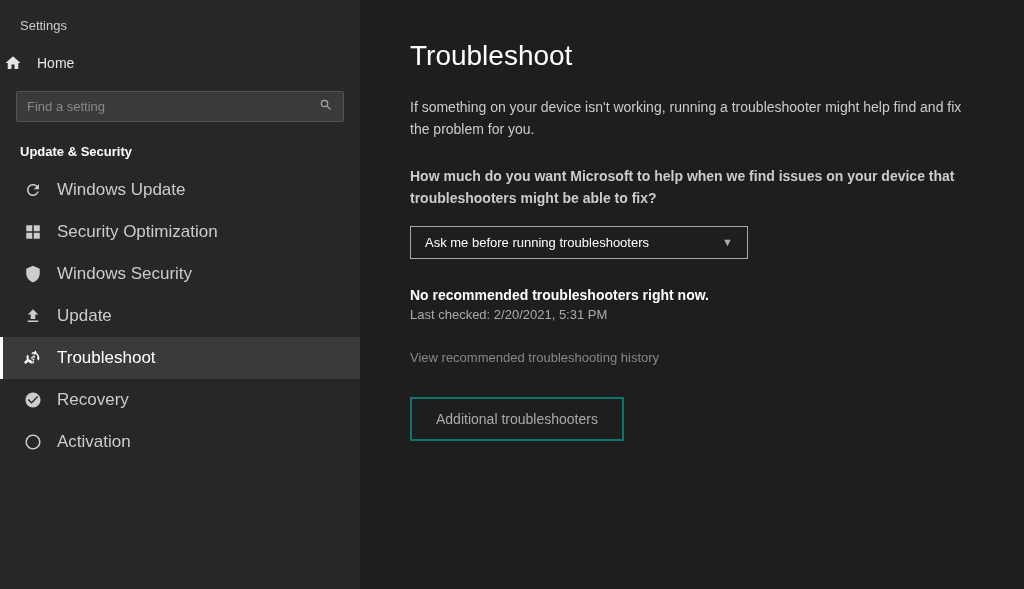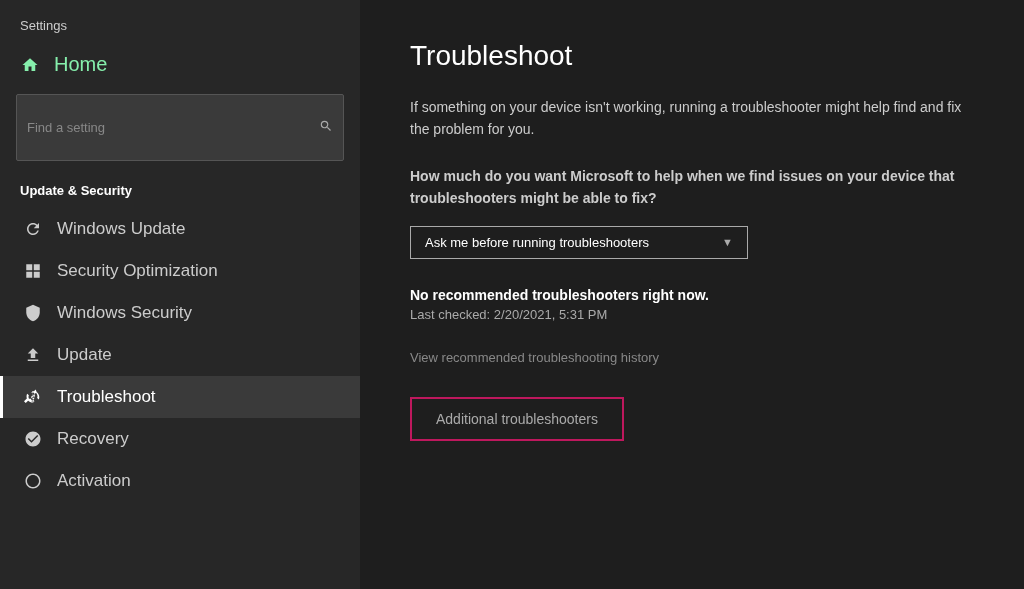--- a/index.html
+++ b/index.html
@@ -28,34 +28,34 @@
       font-size: 13px;
       color: #ccc;
       padding: 18px 20px 10px 20px;
       font-weight: 400;
     }
 
     .sidebar-home {
       display: flex;
       align-items: center;
       gap: 14px;
-      padding: 10px 20px;
-      cursor: pointer;
-      font-size: 20px;
-      color: #86efac;
+      padding: 10px 3px;
+      cursor: pointer;
+      font-size: 14px;
+      color: #e5e5e5;
     }
 
     .search-box {
       margin: 8px 16px 14px 16px;
       display: flex;
       align-items: center;
       background: #3a3a3a;
       border: 1px solid #555;
       border-radius: 2px;
-      padding: 24px 10px;
+      padding: 6px 10px;
     }
     .search-box input {
       background: transparent;
       border: none;
       outline: none;
       color: #aaa;
       font-size: 13px;
       flex: 1;
       font-family: inherit;
     }
@@ -163,21 +163,21 @@
 
     .view-history-link {
       font-size: 13px;
       color: #888;
       cursor: pointer;
       margin-bottom: 32px;
     }
 
     .additional-btn {
       display: inline-block;
-      border: 2px solid #be185d;
+      border: 2px solid #0f766e;
       color: #aaa;
       font-size: 14px;
       padding: 12px 24px;
       cursor: pointer;
       background: transparent;
       font-family: inherit;
     }
 
     
     svg { fill: currentColor; }

